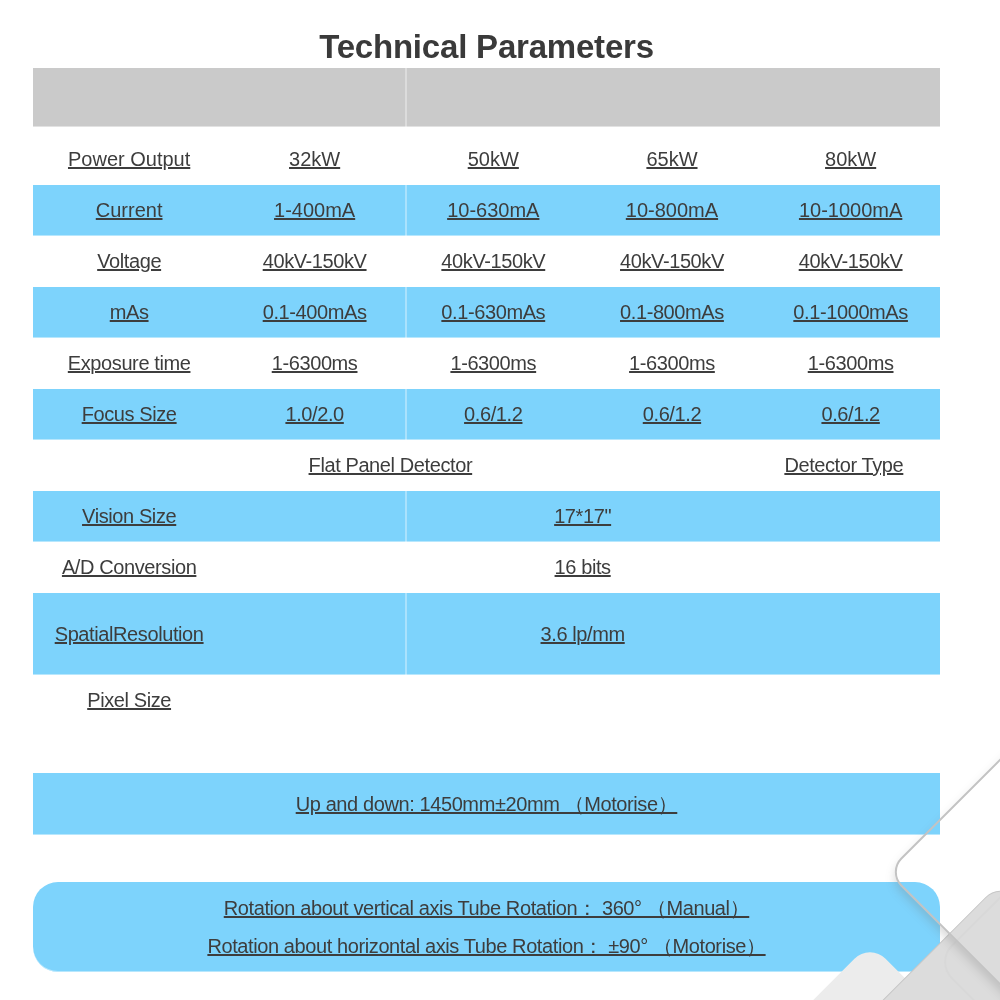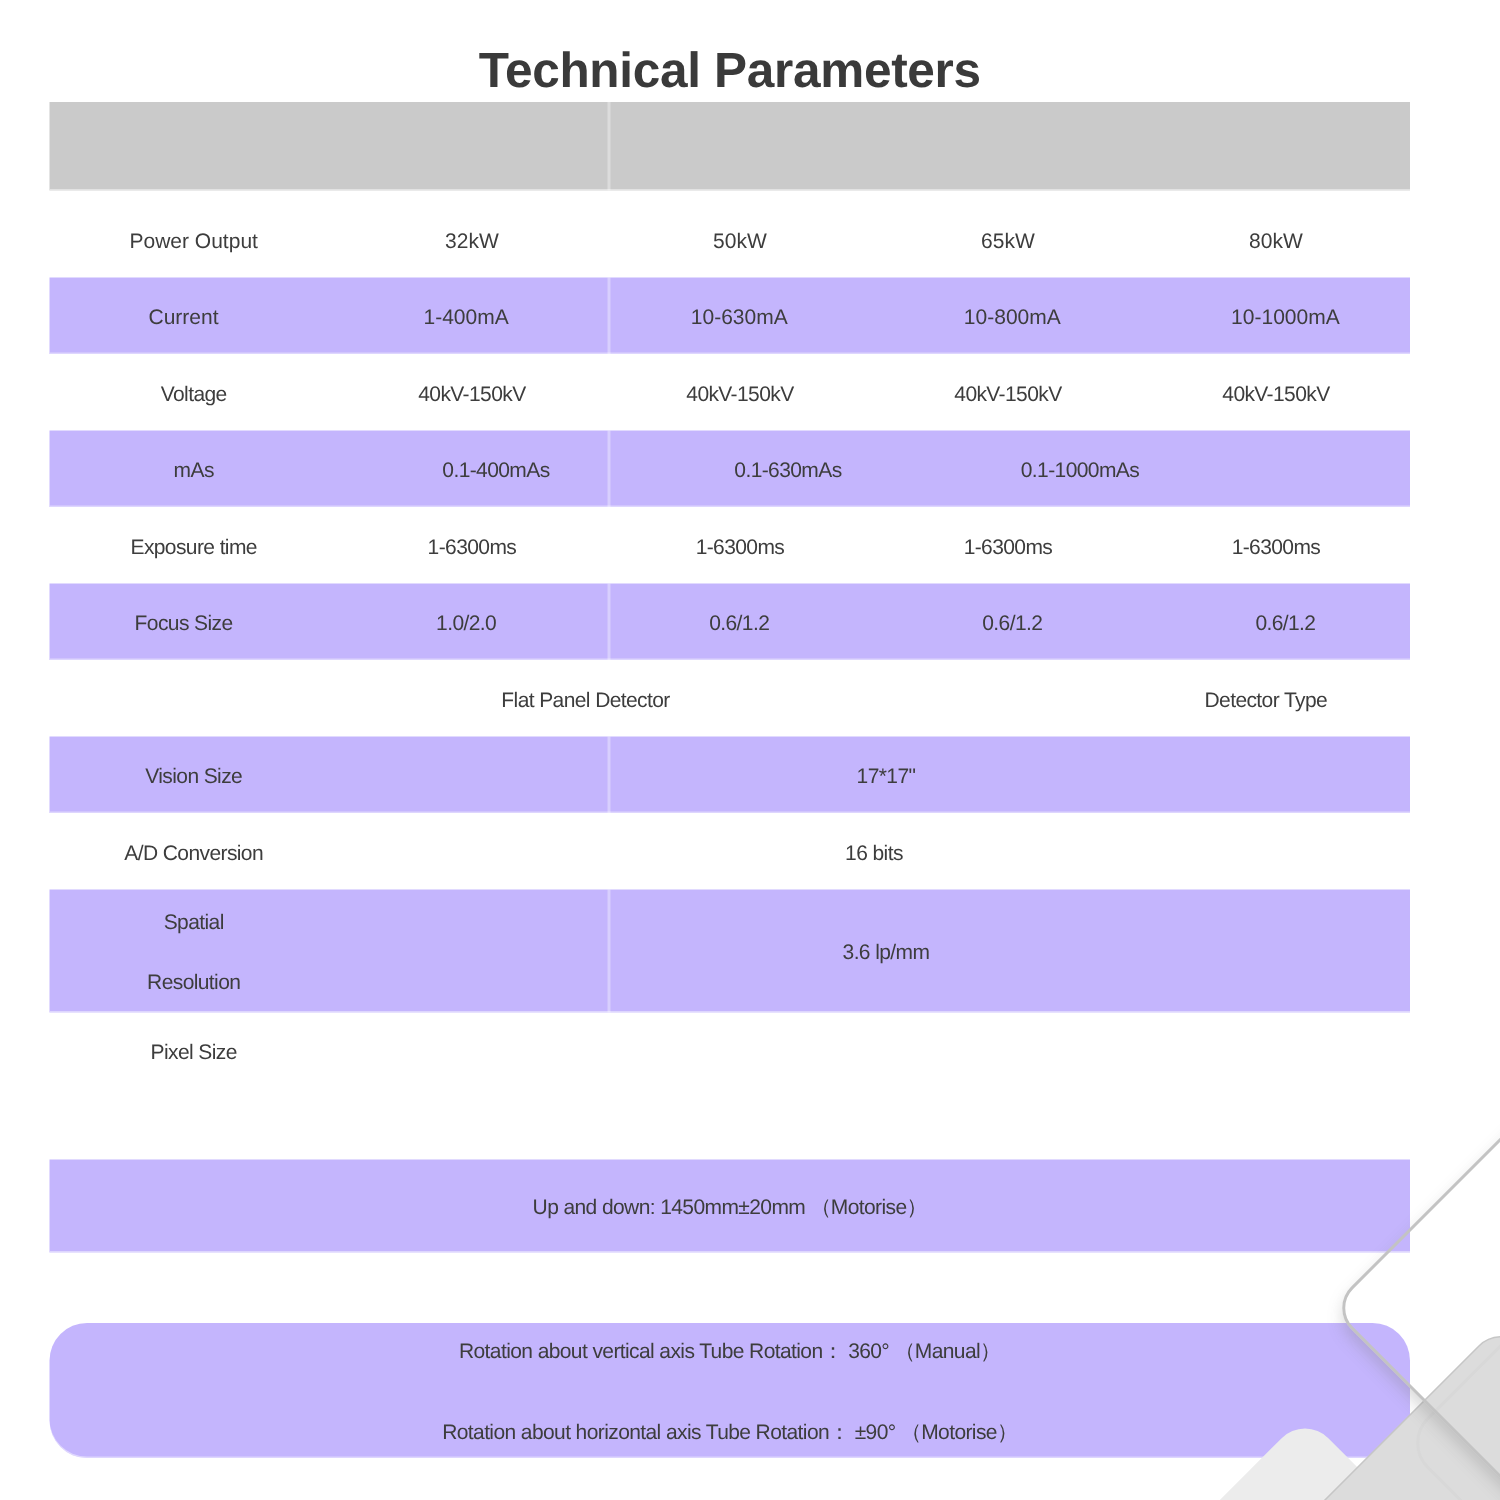--- a/index.html
+++ b/index.html
@@ -14,40 +14,40 @@
     position:absolute;top:28px;left:33px;width:907px;
     text-align:center;font-size:33px;font-weight:bold;color:#3a3a3a;
     letter-spacing:-0.2px;
   }
 
   .tablewrap{position:absolute;left:33px;top:68px;width:907px;z-index:1;}
 
   .headerband{height:59px;background:#cacaca;margin-bottom:7px;position:relative;
     box-shadow:inset 0 -1px 0 rgba(255,255,255,0.45);}
 
-  .row{display:flex;align-items:stretch;height:51px;position:relative;font-size:14px;}
-  .row.gray{background:#c4b5fd;box-shadow:inset 0 -1px 0 rgba(255,255,255,0.45);gap:16px;}
+  .row{display:flex;align-items:stretch;height:51px;position:relative;font-size:20px;text-decoration:underline;}
+  .row.gray{background:#7dd3fc;box-shadow:inset 0 -1px 0 rgba(255,255,255,0.45);}
   .row.ls{letter-spacing:-0.4px;}
 
   .seam::after{
     content:"";position:absolute;left:372px;top:0;bottom:0;width:2px;
     background:rgba(255,255,255,0.35);
   }
 
   .cell{display:flex;align-items:center;justify-content:center;text-align:center;}
   .c-label{width:21.2%;}
   .c-val{width:19.7%;}
   .c-span{flex:1;}
 
   .h-spatial{height:82px;}
   .h-updown{height:62px;}
   .h-strokes{height:65px;}
   .h-rotation{height:90px;border-radius:25px;}
 
-  .label-2l{flex-direction:column;justify-content:center;line-height:40px;}
+  .label-2l{justify-content:center;line-height:40px;}
 
   .full{flex-direction:column;justify-content:center;align-items:center;margin-top:47px;}
   .fline{line-height:31px;text-align:center;width:100%;}
   .h-rotation .fline{line-height:38px;}
 
   
   .decor{position:absolute;top:0;left:0;width:1000px;height:1000px;pointer-events:none;z-index:5;}
   .dshape{position:absolute;transform:rotate(45deg);}
   .d-c{left:745px;top:995px;width:250px;height:250px;background:#ececec;border-radius:22px;}
   .d-b{left:860px;top:940px;width:280px;height:280px;background:#dcdcdc;border:1px solid #c6c6c6;border-radius:22px;}
@@ -87,20 +87,21 @@
       <div class="cell c-val">40kV-150kV</div>
       <div class="cell c-val">40kV-150kV</div>
       <div class="cell c-val">40kV-150kV</div>
       <div class="cell c-val">40kV-150kV</div>
     </div>
 
     <div class="row gray ls seam">
       <div class="cell c-label">mAs</div>
       <div class="cell c-val">0.1-400mAs</div>
       <div class="cell c-val">0.1-630mAs</div>
+      <div class="cell c-val">0.1-800mAs</div>
       <div class="cell c-val">0.1-1000mAs</div>
     </div>
 
     <div class="row white ls">
       <div class="cell c-label">Exposure time</div>
       <div class="cell c-val">1-6300ms</div>
       <div class="cell c-val">1-6300ms</div>
       <div class="cell c-val">1-6300ms</div>
       <div class="cell c-val">1-6300ms</div>
     </div>

